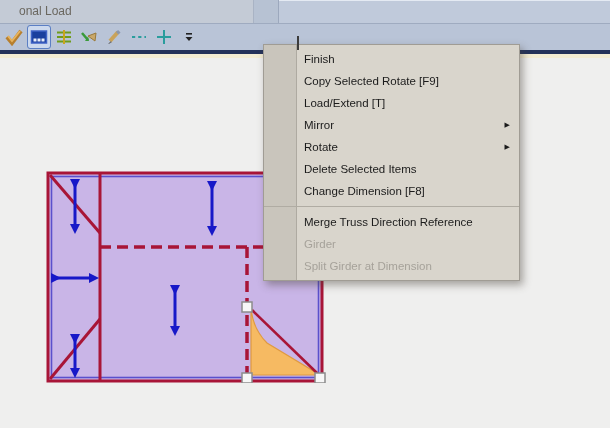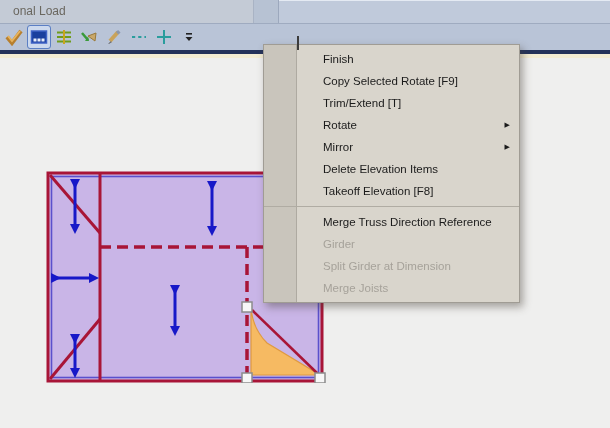--- a/index.html
+++ b/index.html
@@ -7,38 +7,38 @@
     width:610px;height:428px;position:relative;overflow:hidden;
     background:#efefee;
     font-family:"Liberation Sans", sans-serif;
     -webkit-font-smoothing:antialiased;
   }
   
   .tabbar{position:absolute;left:0;top:0;width:610px;height:23px;background:#c0cadb;border-bottom:1px solid #9fabc0;}
   .tabbar .topline{position:absolute;left:0;top:0;width:100%;height:1px;background:#e4eaf3;}
   .tab-left{position:absolute;left:0;top:0;width:253px;height:23px;background:#c4cbd6;border-right:1px solid #a9b3c4;}
   .tab-mid{position:absolute;left:254px;top:0;width:24px;height:23px;background:#b7c2d3;border-right:1px solid #9ca8bd;}
-  .tab-title{position:absolute;left:13px;top:4px;font-size:12px;color:#6a675f;white-space:nowrap;}
+  .tab-title{position:absolute;left:19px;top:4px;font-size:12px;color:#6a675f;white-space:nowrap;}
   .toolbar{position:absolute;left:0;top:24px;width:610px;height:26px;background:#b9c4d7;display:flex;align-items:center;padding-left:3px;box-sizing:border-box;}
   .tbtn{width:22px;height:22px;margin-right:3px;display:flex;align-items:center;justify-content:center;border-radius:2px;}
   .tbtn.active{background:#ccd9ee;outline:1px solid #5b7fc4;}
   .sep-navy{position:absolute;left:0;top:50px;width:610px;height:4px;background:#24325a;}
   .sep-cream{position:absolute;left:0;top:54px;width:610px;height:4px;background:#f3ecd3;}
   
   .plan-svg{position:absolute;left:46px;top:171px;z-index:2;}
   .cursor-tick{position:absolute;left:297px;top:36px;width:2px;height:14px;background:#3c3c3c;z-index:12;}
   
   .menu{
     position:absolute;left:263px;top:44px;width:257px;box-sizing:border-box;
     background:#d9d5cc;border:1px solid #a09c94;z-index:10;
     box-shadow:3px 4px 8px rgba(70,65,55,.45);
     padding:3px 0;
   }
   .menu .gutter{position:absolute;left:0;top:0;bottom:0;width:32px;background:#c9c5bc;border-right:1px solid #aeaaa1;}
-  .mi{position:relative;margin-left:35px;height:22px;line-height:22px;padding-left:24px;font-size:11.5px;color:#1b1b1b;white-space:nowrap;}
+  .mi{position:relative;margin-left:16px;height:22px;line-height:22px;padding-left:24px;font-size:11.5px;color:#1b1b1b;white-space:nowrap;}
   .mi.dis{color:#a6a29a;}
   .mi.sub::after{content:"\25B6";position:absolute;right:9px;top:0;font-size:7px;line-height:22px;color:#1b1b1b;}
   .menu-sep{height:1px;background:#b0aca3;margin:4px 0;position:relative;z-index:1;}
 </style>
 </head>
 <body>
 
 <div class="tabbar">
   <div class="topline"></div>
   <div class="tab-left">
@@ -135,25 +135,24 @@
 
   <rect x="196" y="131" width="10" height="10" fill="#f7f7f7" stroke="#8c8c8c" stroke-width="1.5"></rect>
   <rect x="196" y="202" width="10" height="10" fill="#f7f7f7" stroke="#8c8c8c" stroke-width="1.5"></rect>
   <rect x="269" y="202" width="10" height="10" fill="#f7f7f7" stroke="#8c8c8c" stroke-width="1.5"></rect>
 </svg>
 
 <div class="menu">
   <div class="gutter"></div>
   <div class="mi">Finish</div>
   <div class="mi">Copy Selected Rotate [F9]</div>
-  <div class="mi">Trim/Extend [T]</div>
+  <div class="mi">Load/Extend [T]</div>
+  <div class="mi sub">Mirror</div>
   <div class="mi sub">Rotate</div>
-  <div class="mi sub">Mirror</div>
-  <div class="mi">Delete Elevation Items</div>
-  <div class="mi">Takeoff Elevation [F8]</div>
+  <div class="mi">Delete Selected Items</div>
+  <div class="mi">Change Dimension [F8]</div>
   <div class="menu-sep"></div>
   <div class="mi">Merge Truss Direction Reference</div>
   <div class="mi dis">Girder</div>
   <div class="mi dis">Split Girder at Dimension</div>
-  <div class="mi dis">Merge Joists</div>
 </div>
 
 <div class="cursor-tick"></div>
 
 </body></html>

